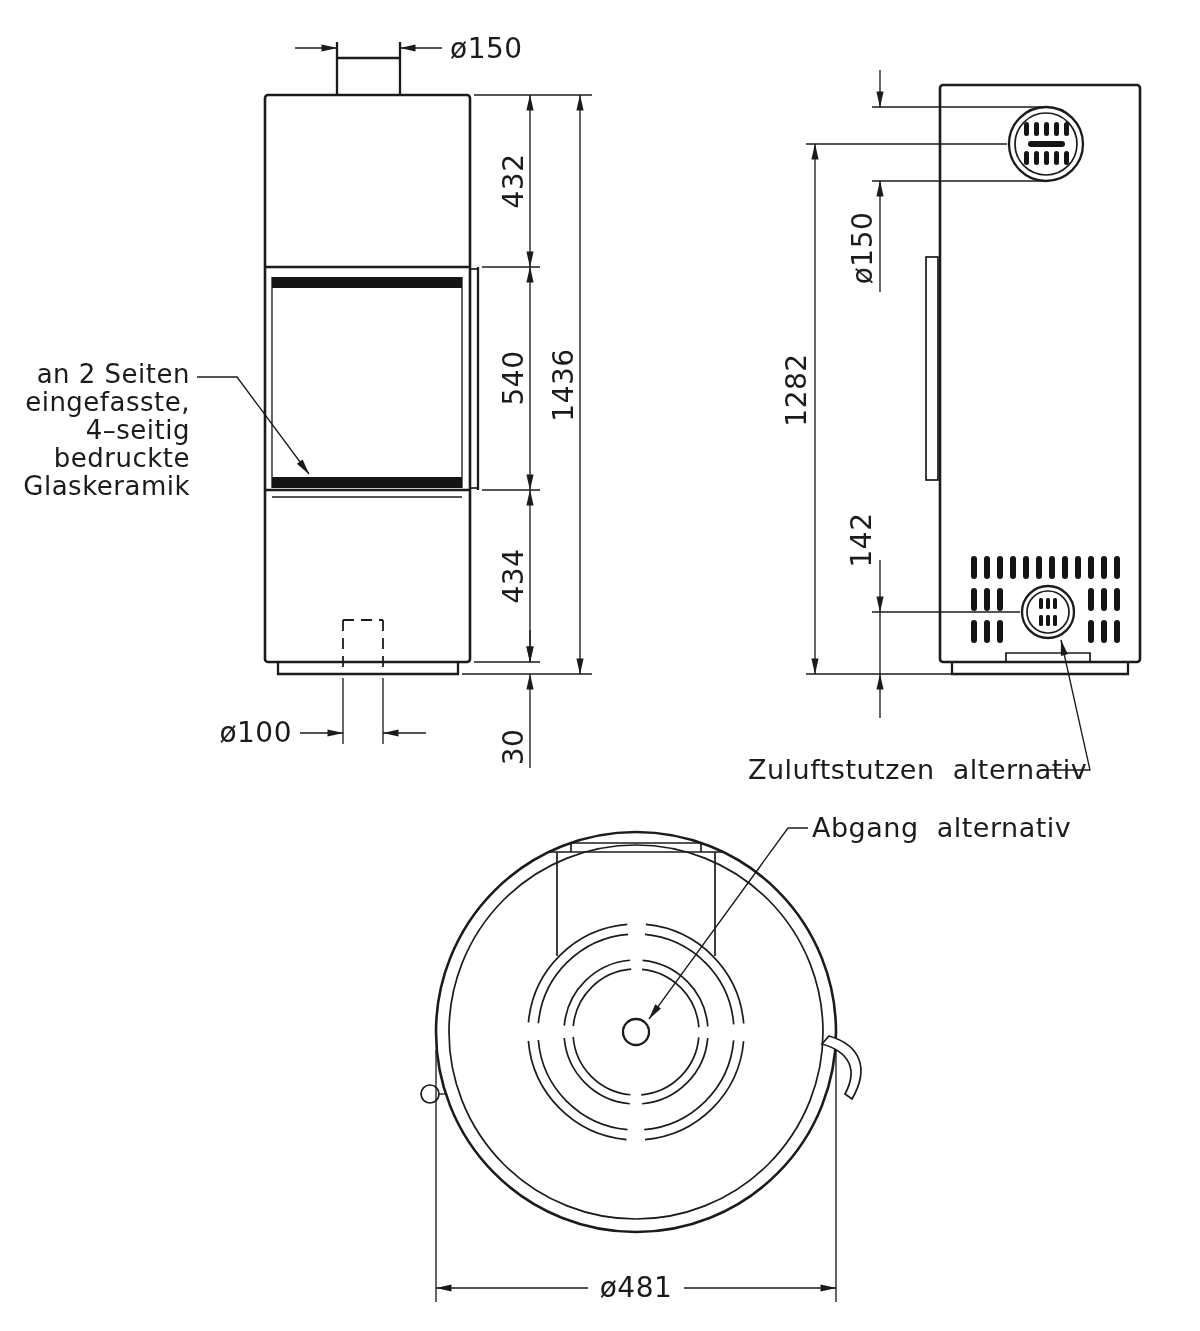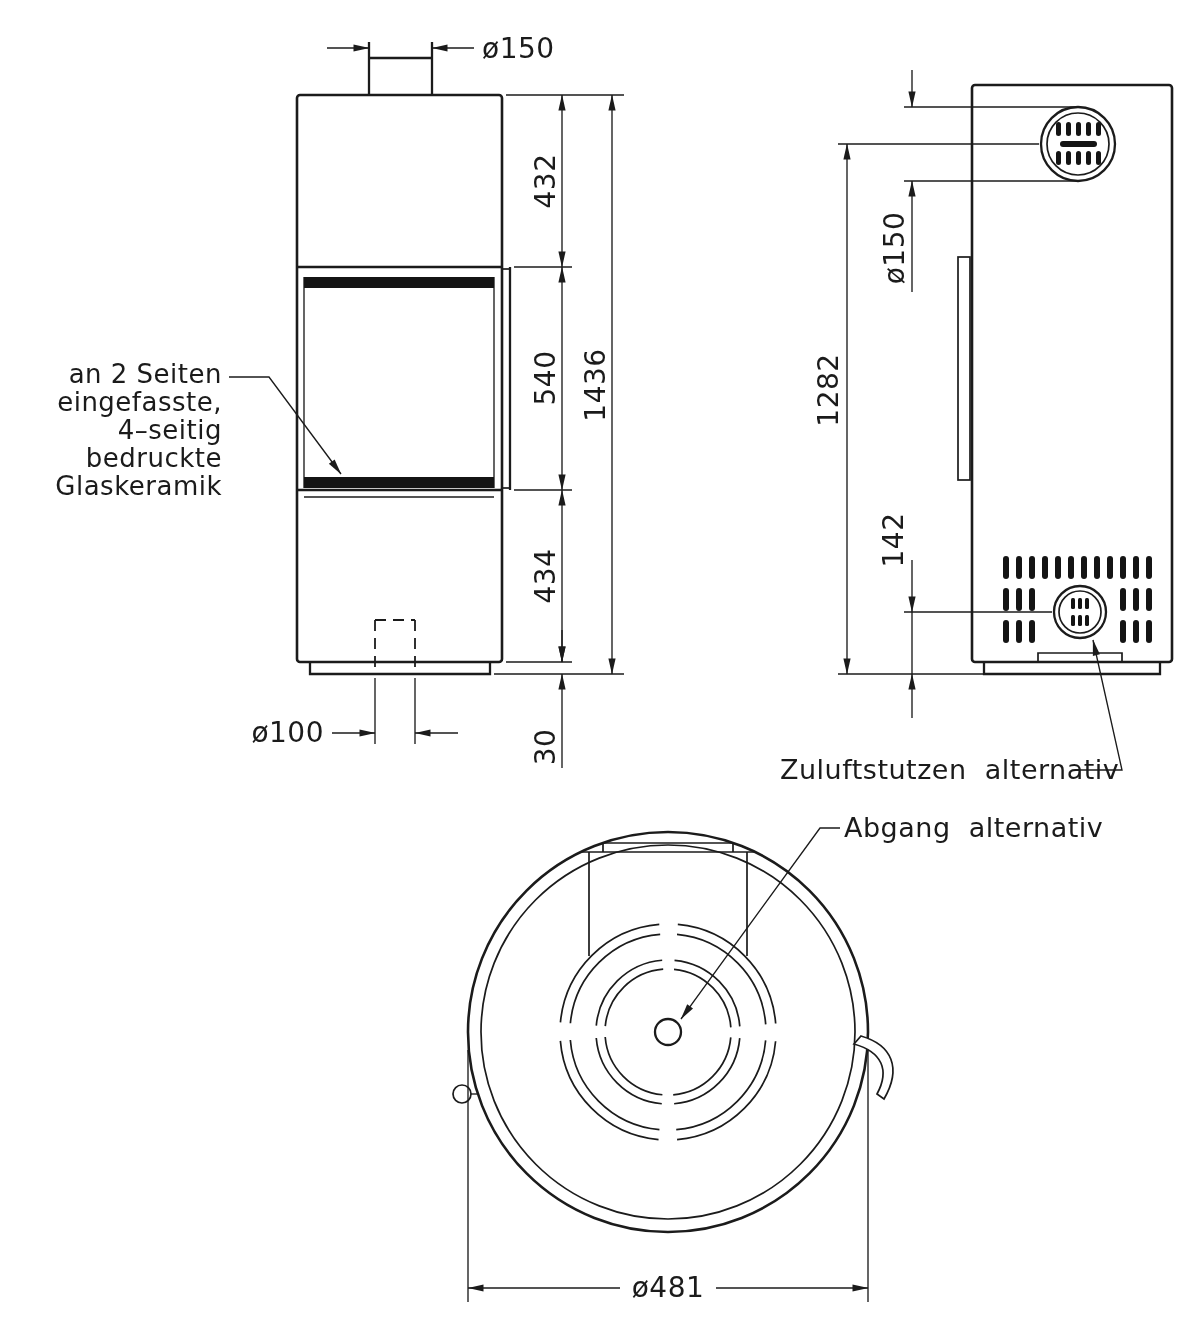--- a/index.html
+++ b/index.html
@@ -1,16 +1,16 @@
 <!DOCTYPE html>
 <html><head>
 <meta charset="utf-8">
 <style>
   html,body{margin:0;padding:0;background:#ffffff;width:1200px;height:1331px;overflow:hidden;}
-  .stage{position:relative;width:1009px;height:1331px;background:#fff;padding-left:32px;}
+  .stage{position:relative;width:1009px;height:1331px;background:#fff;}
   svg{display:block;}
   svg text{
     font-family:"DejaVu Sans","Liberation Sans",sans-serif;
     fill:#1b1b1b;
     white-space:pre;
     letter-spacing:0.5px;
   }
   .dim{font-size:28px;}
   .lbl{font-size:27px;}
   .note{font-size:26px;}

